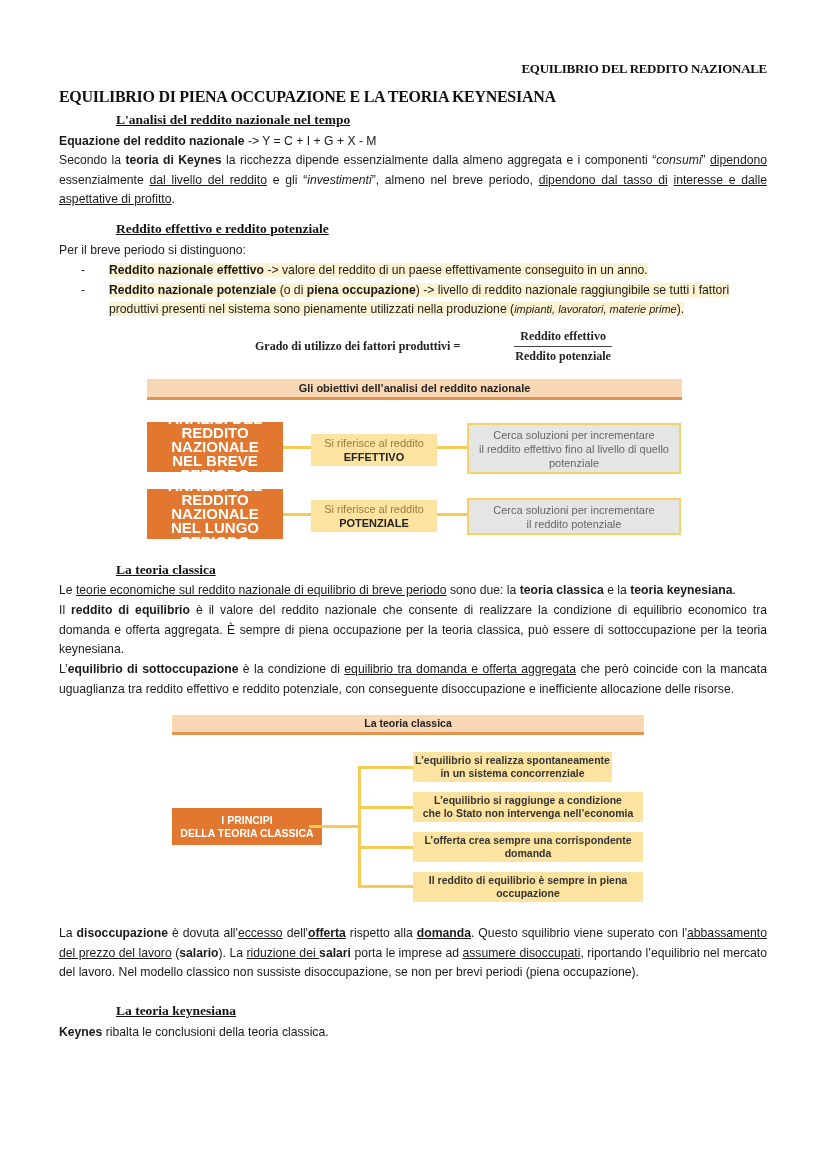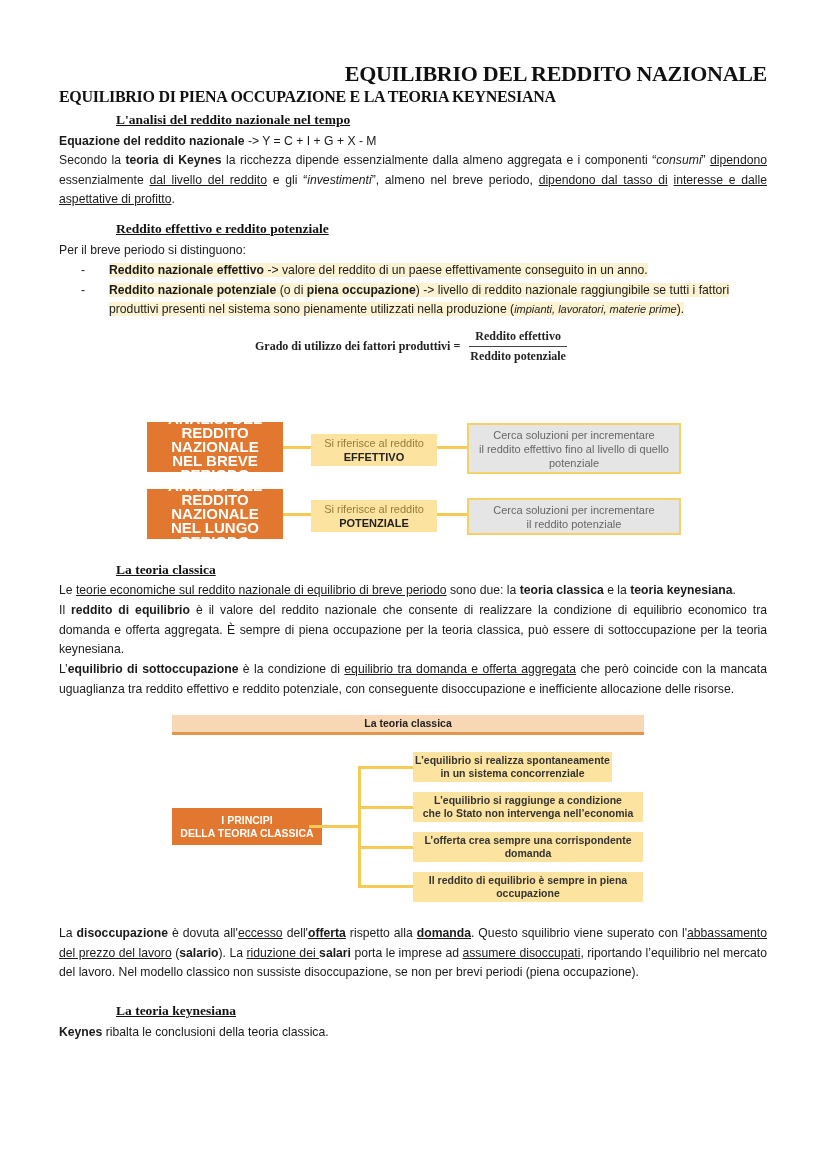--- a/index.html
+++ b/index.html
@@ -1,34 +1,34 @@
 <!DOCTYPE html>
 <html><head>
 <meta charset="utf-8">
 <style>
   html, body { margin: 0; padding: 0; background: #ffffff; }
   body { width: 828px; height: 1169px; position: relative; overflow: hidden;
          font-family: "Liberation Sans", sans-serif; color: #1a1a1a; }
   .page { position: absolute; left: 59px; top: 0; width: 708px; }
   .doc-title { position: absolute; right: 0; top: 61px; font-family: "Liberation Serif", serif;
-               font-weight: bold; font-size: 22px; letter-spacing: -0.3px; color: #111; }
+               font-weight: bold; font-size: 13px; letter-spacing: -0.3px; color: #111; }
   .main-title { position: absolute; left: 0; top: 88px; font-family: "Liberation Serif", serif;
                 font-weight: bold; font-size: 16px; letter-spacing: -0.3px; color: #111; }
   .h2 { position: absolute; left: 9px; font-family: "Liberation Serif", serif; font-weight: bold;
         font-size: 13.5px; text-decoration: underline; color: #111; margin-left: 48px; }
   .para { position: absolute; left: 0; width: 708px; font-size: 12.2px; line-height: 19.5px;
           text-align: justify; }
   .para b { font-weight: bold; }
   .u { text-decoration: underline; }
   .hl { background: #fdf3d2; }
   .bullets { position: absolute; left: 22px; width: 690px; font-size: 12.2px; line-height: 19.5px; }
   .bullet { position: relative; padding-left: 28px; }
   .bullet .dash { position: absolute; left: 0; top: 0; }
   .formula { position: absolute; left: 196px; top: 329px; display: flex; align-items: center;
-             font-family: "Liberation Serif", serif; font-weight: bold; font-size: 12px; color: #222; }
+             font-family: "Liberation Serif", serif; font-weight: bold; font-size: 12px; color: #222; gap: 45px; }
   .frac { display: inline-flex; flex-direction: column; align-items: center; margin-left: 4px; }
   .frac .num { padding: 0 6px 2px; border-bottom: 1px solid #444; }
   .frac .den { padding: 2px 6px 0; }
   
   .diag1 { position: absolute; left: 88px; top: 379px; width: 535px; height: 160px; }
   .banner { position: absolute; height: 18px; background: #f8d7b5; border-bottom: 3px solid #e39550;
             text-align: center; font-weight: bold; font-size: 11px; line-height: 18px; color: #222; }
   .orange-box { position: absolute; background: #e2772f; color: #fff; font-weight: bold; font-size: 15px;
                 text-align: center; display: flex; align-items: center; justify-content: center; line-height: 14px; }
   .yellow-box { position: absolute; background: #fce3a0; color: #333; font-size: 11px; text-align: center;
@@ -76,20 +76,21 @@
 
   <div class="formula">
     <span>Grado di utilizzo dei fattori produttivi =</span>
     <span class="frac">
       <span class="num">Reddito effettivo</span>
       <span class="den">Reddito potenziale</span>
     </span>
   </div>
 
   <div class="diag1">
+    <div class="banner" style="left:0;top:0;width:535px">Gli obiettivi dell’analisi del reddito nazionale</div>
 
     <div class="orange-box" style="left:0;top:43px;width:136px;height:50px">
       <div><span>ANALISI DEL REDDITO</span><br><span>NAZIONALE</span><br><span>NEL BREVE PERIODO</span></div>
     </div>
     <div class="connector" style="left:136px;top:67px;width:28px"></div>
     <div class="yellow-box" style="left:164px;top:55px;width:126px;height:32px">
       <span class="sub">Si riferisce al reddito</span>
       <span class="strong">EFFETTIVO</span>
     </div>
     <div class="connector" style="left:290px;top:67px;width:30px"></div>

